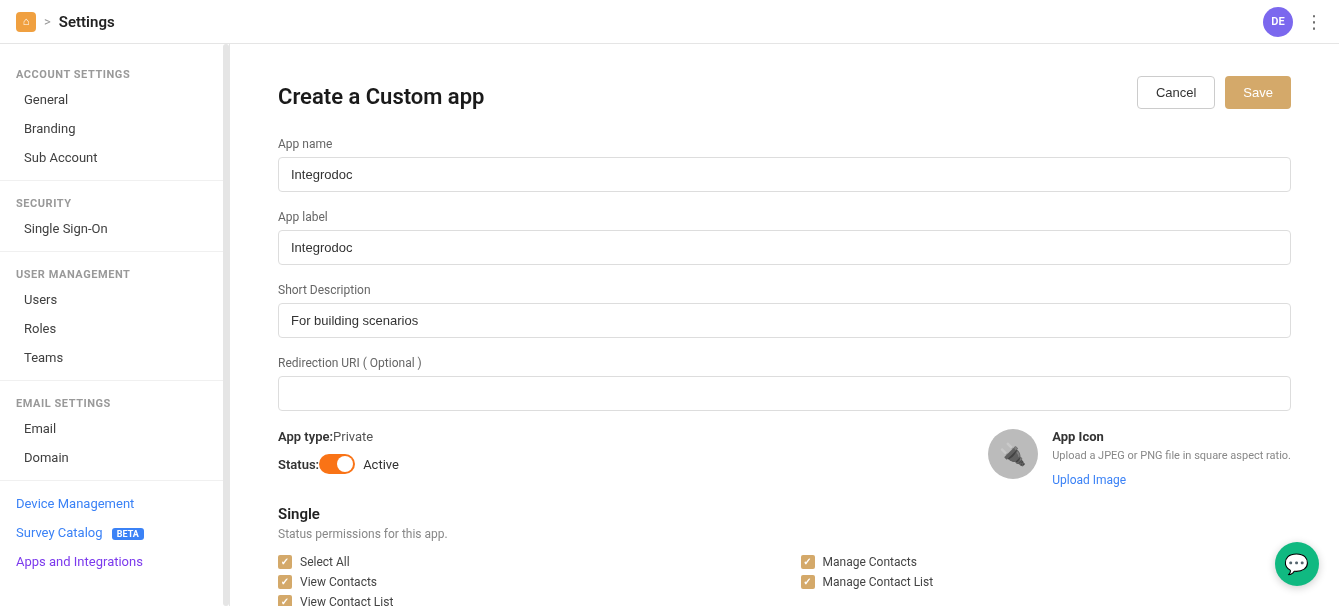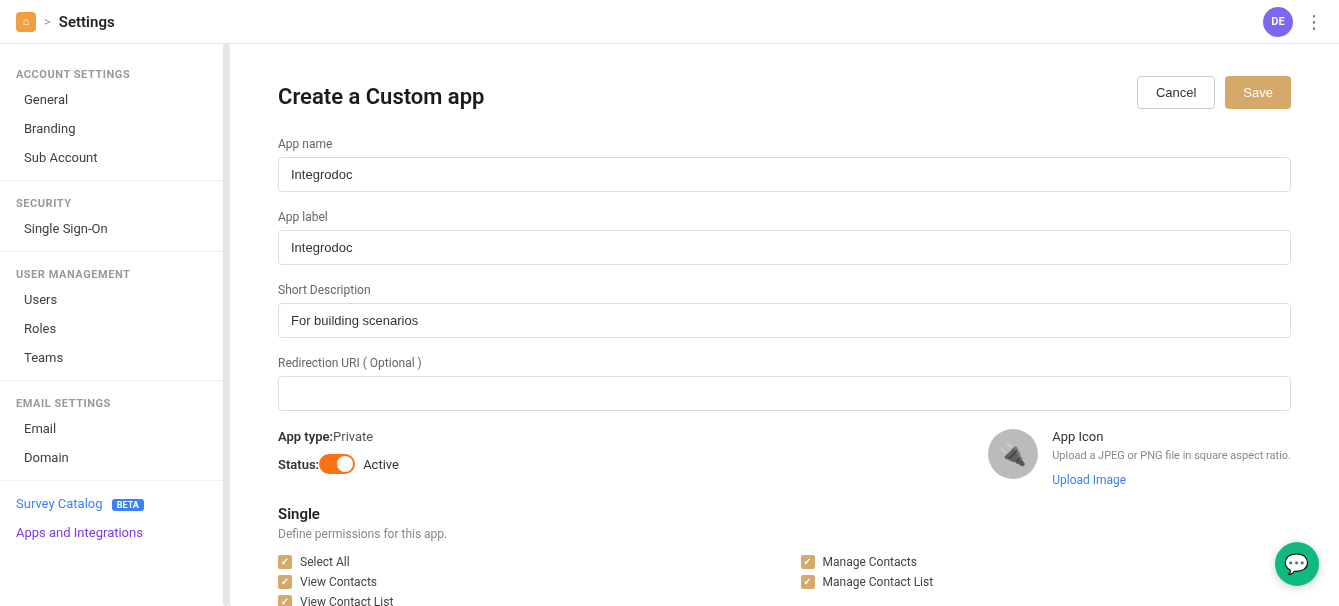--- a/index.html
+++ b/index.html
@@ -155,21 +155,21 @@
     .app-icon-box {
       display: flex;
       gap: 14px;
       align-items: flex-start;
     }
     .app-icon-placeholder {
       width: 50px; height: 50px; border-radius: 50%; background: #bbb;
       display: flex; align-items: center; justify-content: center; flex-shrink: 0;
     }
     .plug-icon { font-size: 22px; color: #fff; }
-    .app-icon-info .icon-title { font-size: 13px; font-weight: 400; color: #333; margin-bottom: 4px; }
+    .app-icon-info .icon-title { font-size: 13px; font-weight: 700; color: #333; margin-bottom: 4px; }
     .app-icon-info .icon-desc { font-size: 11px; color: #888; line-height: 1.5; margin-bottom: 6px; }
     .upload-link { font-size: 12px; color: #3b82f6; cursor: pointer; text-decoration: none; }
 
     
     .scope-title { font-size: 15px; font-weight: 600; color: #222; margin-bottom: 4px; }
     .scope-desc { font-size: 12px; color: #888; margin-bottom: 14px; }
 
     .scope-grid { display: grid; grid-template-columns: 1fr 1fr; gap: 6px 32px; }
     .scope-item { display: flex; align-items: center; gap: 8px; font-size: 12px; color: #444; }
     .scope-checkbox {
@@ -235,20 +235,21 @@
     <a class="sidebar-item">Teams</a>
 
     <div class="sidebar-divider"></div>
 
     <div class="sidebar-section-label">EMAIL SETTINGS</div>
     <a class="sidebar-item">Email</a>
     <a class="sidebar-item">Domain</a>
 
     <div class="sidebar-divider"></div>
 
+    <a class="sidebar-item-plain">Device Management</a>
     <a class="sidebar-item-plain">
       <span>Survey Catalog</span>
       <span class="beta-badge">BETA</span>
     </a>
     <a class="sidebar-item-plain purple">Apps and Integrations</a>
   </nav>
 
   <div class="main-content">
 
     <div class="page-header">
@@ -303,21 +304,21 @@
             <div class="icon-title">App Icon</div>
             <div class="icon-desc">Upload a JPEG or PNG file in square aspect ratio.</div>
             <a class="upload-link">Upload Image</a>
           </div>
         </div>
       </div>
     </div>
 
     <div class="scope-section">
       <div class="scope-title">Single</div>
-      <div class="scope-desc">Define permissions for this app.</div>
+      <div class="scope-desc">Status permissions for this app.</div>
       <div class="scope-grid">
         <div class="scope-item">
           <div class="scope-checkbox"></div>
           <span>Select All</span>
         </div>
         <div class="scope-item">
           <div class="scope-checkbox"></div>
           <span>Manage Contacts</span>
         </div>
         <div class="scope-item">

